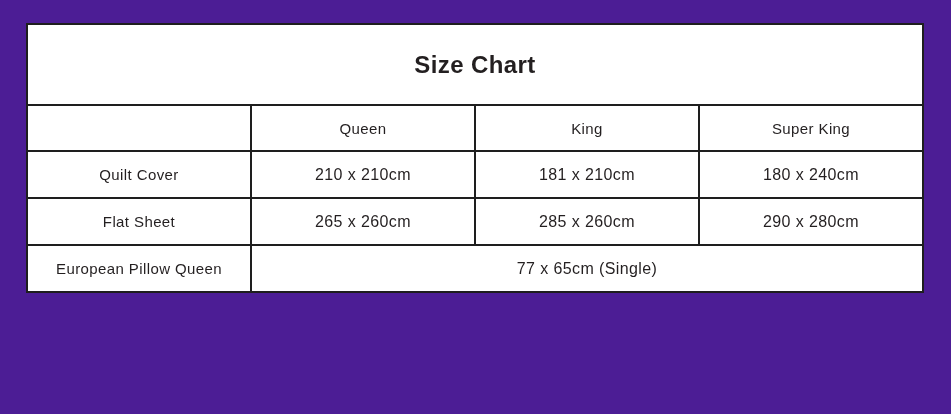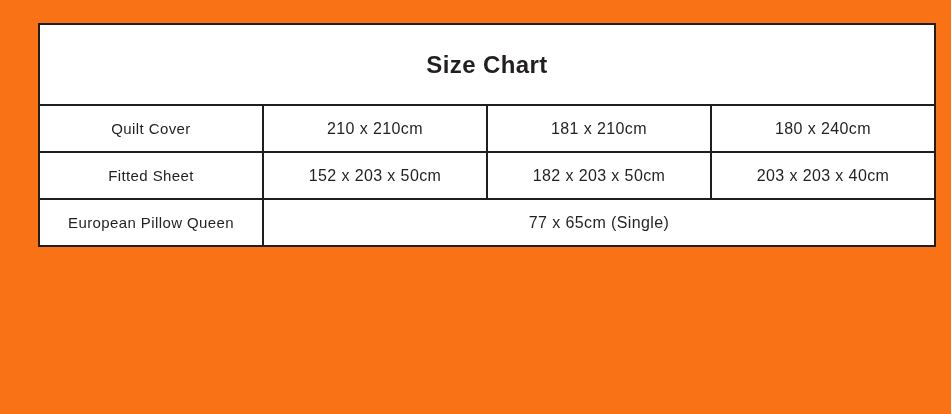--- a/index.html
+++ b/index.html
@@ -5,23 +5,23 @@
   html, body {
     margin: 0;
     padding: 0;
     background: #ffffff;
     font-family: "Liberation Sans", "DejaVu Sans", sans-serif;
     color: #231f20;
   }
   .page {
     width: 951px;
     height: 414px;
-    background: #f97316;
+    background: #4c1d95;
     box-sizing: border-box;
-    padding: 23px 24px 0 38px;
+    padding: 23px 24px 0 26px;
   }
   table.size-table {
     border-collapse: collapse;
     width: 898px;
     table-layout: fixed;
   }
   table.size-table td {
     border: 2px solid #1e1e1e;
     text-align: center;
     vertical-align: middle;
@@ -61,31 +61,37 @@
     <colgroup>
         <col>
         <col>
         <col>
         <col>
       </colgroup>
     <tbody>
       <tr class="title-row">
         <td colspan="4" class="title-cell">Size Chart</td>
       </tr>
+      <tr class="header-row">
+        <td class="corner-cell"></td>
+        <td>Queen</td>
+        <td>King</td>
+        <td>Super King</td>
+      </tr>
       <tr class="data-row">
         <td class="label-cell">Quilt Cover</td>
         <td class="value-cell">210 x 210cm</td>
         <td class="value-cell">181 x 210cm</td>
         <td class="value-cell">180 x 240cm</td>
       </tr>
       <tr class="data-row">
-        <td class="label-cell">Fitted Sheet</td>
-        <td class="value-cell">152 x 203 x 50cm</td>
-        <td class="value-cell">182 x 203 x 50cm</td>
-        <td class="value-cell">203 x 203 x 40cm</td>
+        <td class="label-cell">Flat Sheet</td>
+        <td class="value-cell">265 x 260cm</td>
+        <td class="value-cell">285 x 260cm</td>
+        <td class="value-cell">290 x 280cm</td>
       </tr>
       <tr class="data-row">
         <td class="label-cell">European Pillow Queen</td>
         <td class="value-cell" colspan="3">77 x 65cm (Single)</td>
       </tr>
     </tbody>
   </table>
 </div>
 
 </body></html>

